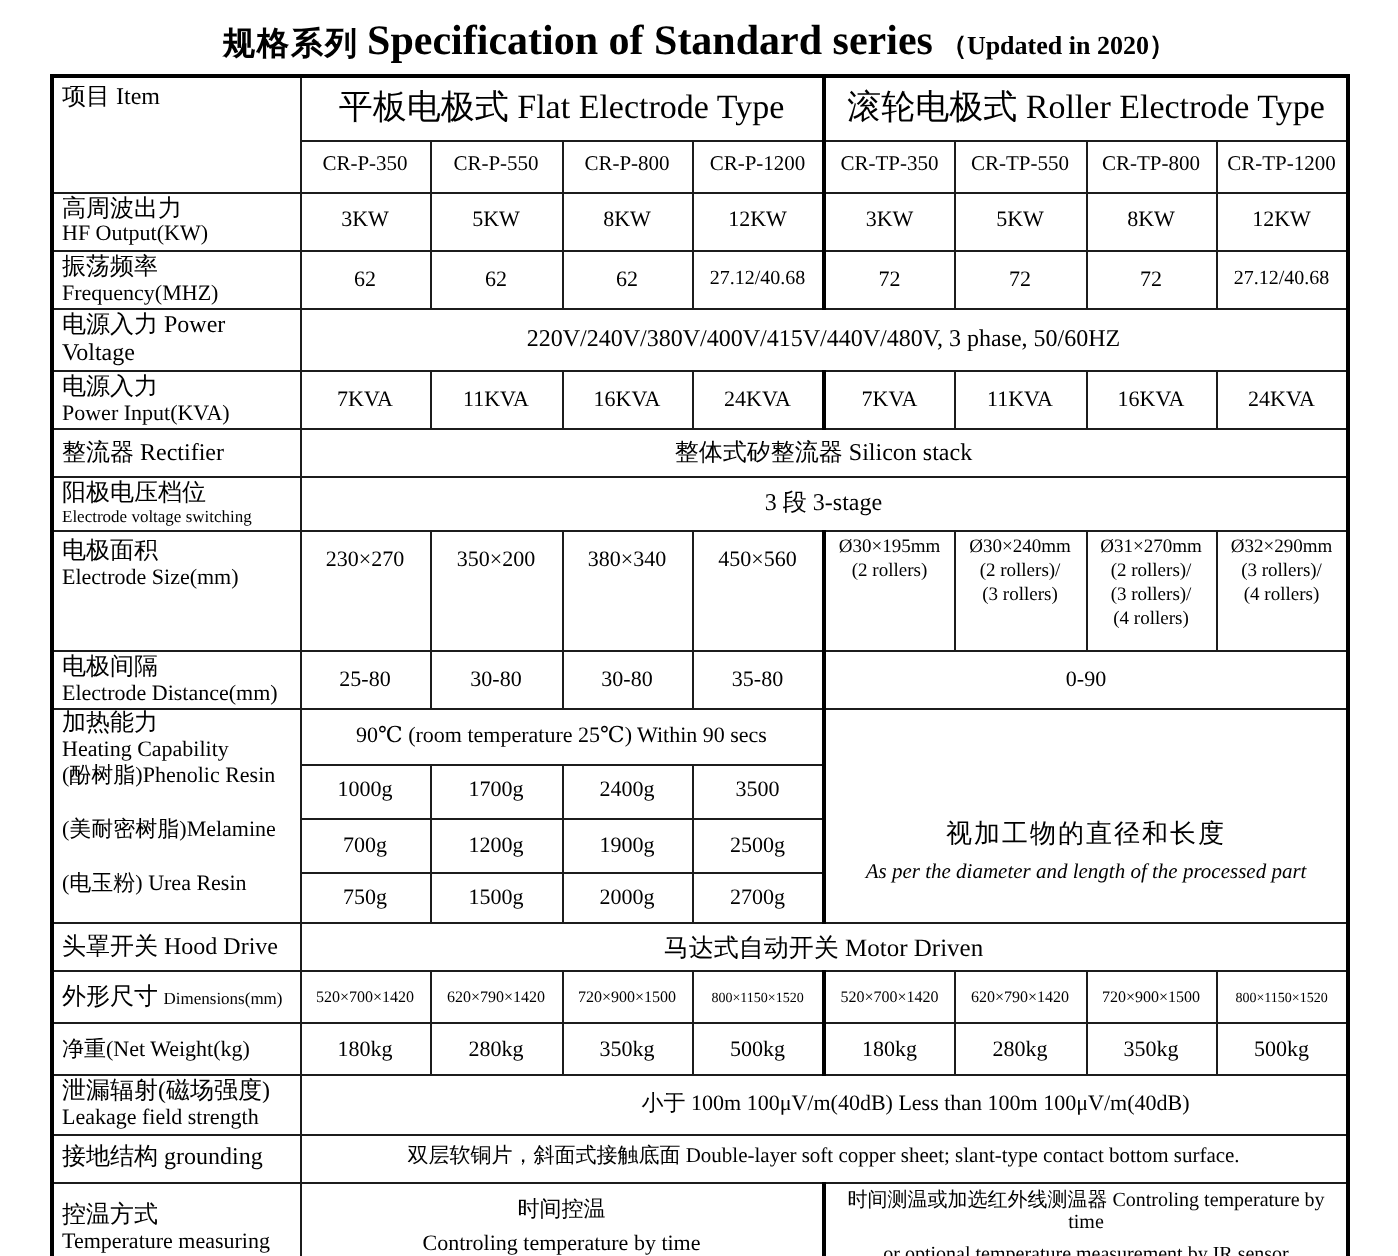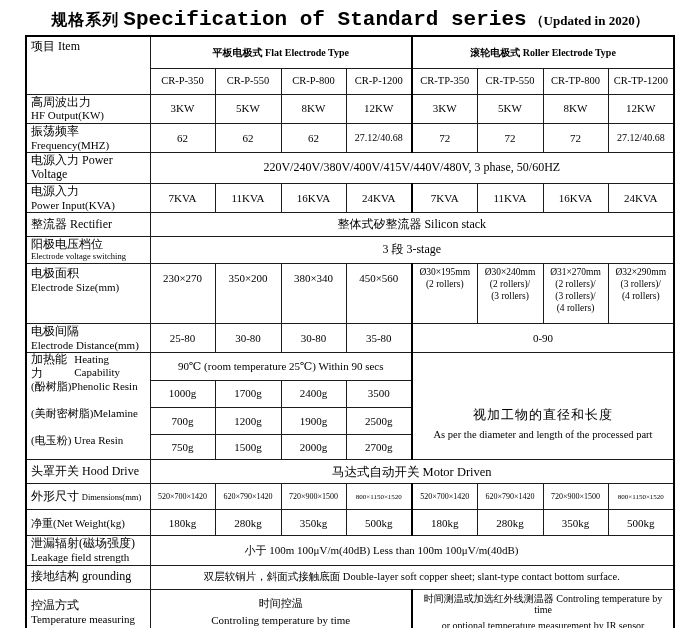--- a/index.html
+++ b/index.html
@@ -6,21 +6,21 @@
   html,body { background:#fff; }
   body {
     width:699px; height:628px; overflow:hidden;
     font-family:"Liberation Serif","DejaVu Serif",serif;
     color:#000;
   }
   .page { width:699px; height:628px; background:#fff; }
 
   .title { text-align:center; padding-top:8px; padding-bottom:4px; white-space:nowrap; }
   .title .zh { font-weight:bold; font-size:16px; letter-spacing:1px; }
-  .title .en { font-weight:bold; font-size:21px;font-family:Liberation Mono, monospace; }
+  .title .en { font-weight:bold; font-size:21px; }
   .title .note { font-weight:bold; font-size:13px; }
 
   table.spec {
     border-collapse:collapse; table-layout:fixed;
     width:648px; margin-left:25px;
     border:2px solid #000;
   }
   td, th {
     border:1px solid #1c1c1c;
     text-align:center; vertical-align:middle;
@@ -44,38 +44,38 @@
 
   .label { text-align:left; padding-left:4px; }
   .label .zh { font-size:12px; display:block; }
   .label .en { font-size:11px; display:block; }
   .label .inline-zh { font-size:12px; }
   .label .inline-en { font-size:11px; }
   .label .tiny { font-size:8.5px; }
   .item-cell { vertical-align:top; padding-top:3px; }
   .item-cell .zh { font-size:12px; }
 
-  .head-type { font-weight:bold; font-size:10px; }
+  .head-type { font-weight:normal; font-size:17px; }
   .model { font-size:10.5px; }
 
   .pre { white-space:pre-line; }
   .val { font-size:11px; }
   .val-sm { font-size:9.5px; line-height:1.25; }
   .dim { font-size:8px; letter-spacing:0; }
   .dim-xs { font-size:7px; }
   .freq-wide { font-size:10px; }
 
   .heat-label { padding:0 0 0 4px; vertical-align:top; }
-  .heat-seg { display:flex; justify-content:flex-start; text-align:left; }
+  .heat-seg { display:flex; flex-direction:column; justify-content:flex-start; text-align:left; }
   .heat-seg.seg1 { height:27px; }
   .heat-seg.seg2 { height:27px; }
   .heat-seg.seg3 { height:27px; }
   .heat-seg.seg4 { height:25px; }
   .heat-note .zh { font-size:13px; display:block; margin-bottom:6px; letter-spacing:1px;margin-top:36px; }
-  .heat-note .en { font-size:10.5px; display:block; }
+  .heat-note .en { font-size:10.5px; display:block;font-style:italic; }
 
   .temp-cell { font-size:11px; }
   .temp-cell .line { display:block; padding:2px 0; }
 </style>
 </head>
 <body>
 
 <div class="page">
 
   <div class="title">
@@ -291,21 +291,21 @@
       <td class="val">280kg</td>
       <td class="val">350kg</td>
       <td class="val">500kg</td>
     </tr>
 
     <tr class="h-dist">
       <td class="label">
         <span class="zh">泄漏辐射(磁场强度)</span>
         <span class="en">Leakage field strength</span>
       </td>
-      <td class="val" colspan="8" style="text-align:left;padding-left:94px">小于 100m 100μV/m(40dB)   Less than 100m 100μV/m(40dB)</td>
+      <td class="val" colspan="8" style="text-align:center;padding-left:94px">小于 100m 100μV/m(40dB)   Less than 100m 100μV/m(40dB)</td>
     </tr>
 
     <tr class="h-sm">
       <td class="label">
         <span class="inline-zh">接地结构 grounding</span>
       </td>
       <td class="val" colspan="8" style="font-size:10.5px">双层软铜片，斜面式接触底面   Double-layer soft copper sheet; slant-type contact bottom surface.</td>
     </tr>
 
     <tr class="h-temp">

